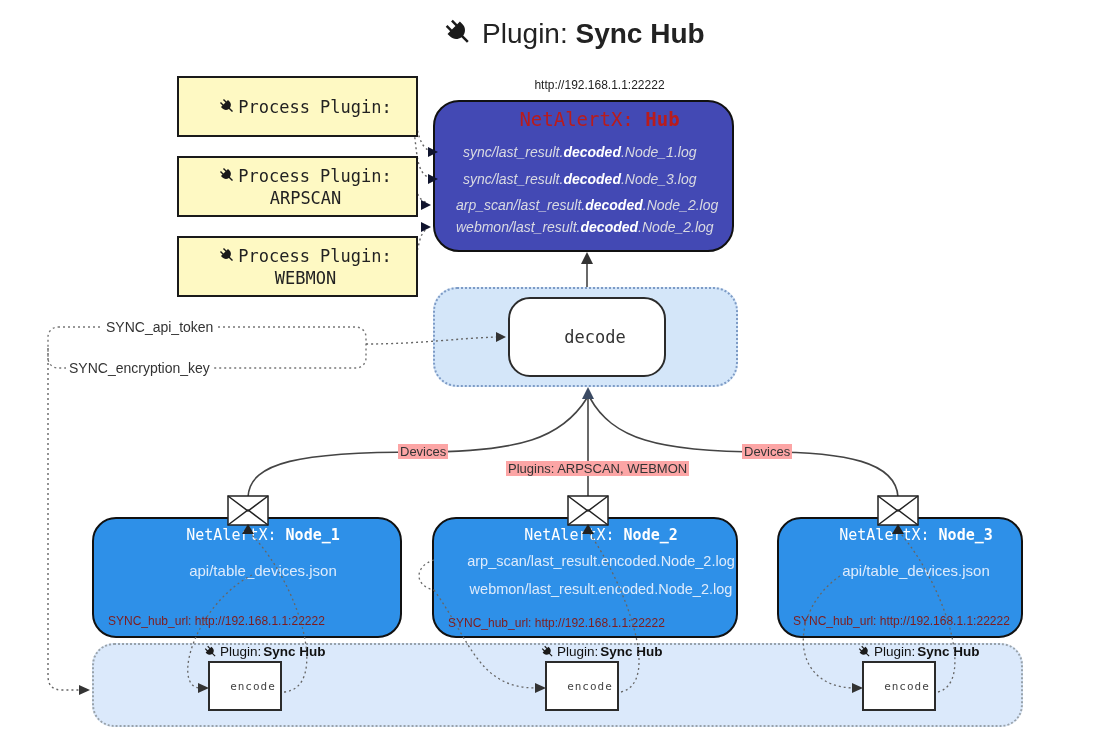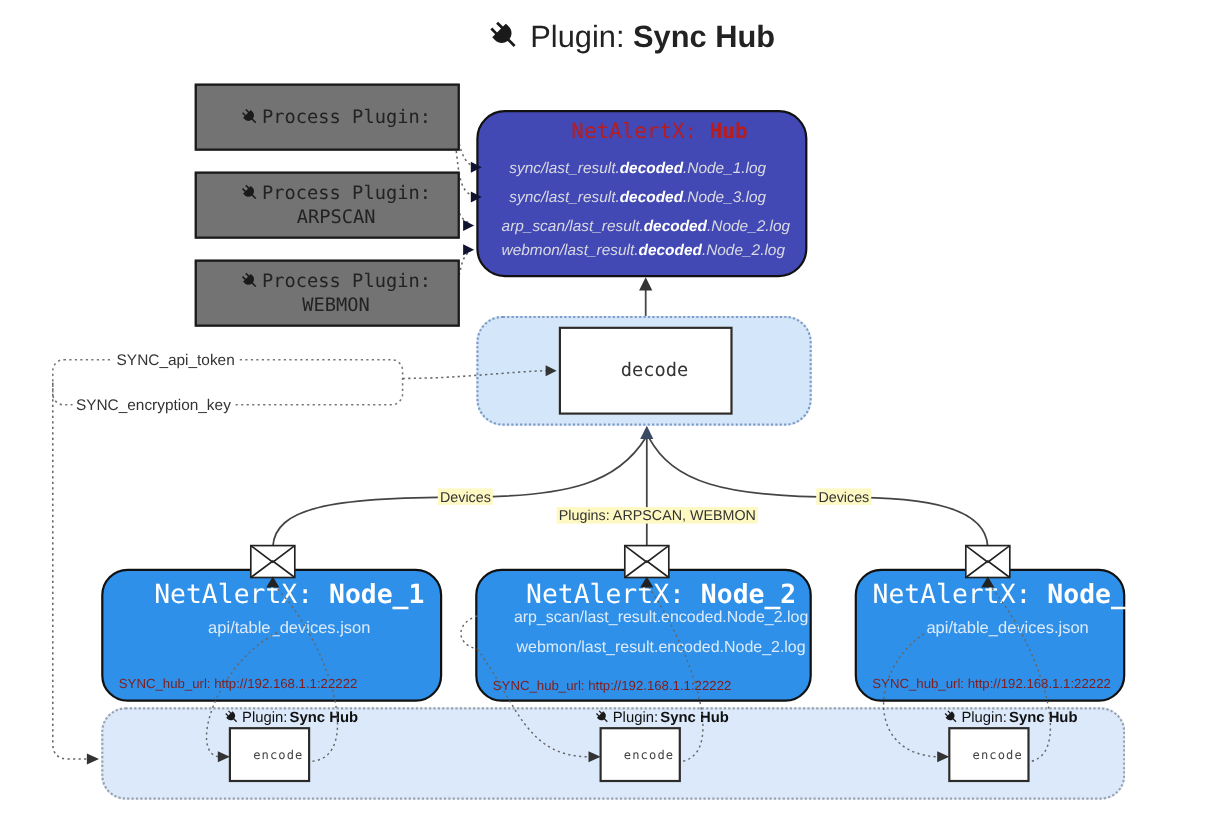--- a/index.html
+++ b/index.html
@@ -4,46 +4,46 @@
 <style>
   html,body{margin:0;padding:0;background:#fff;}
   #stage{position:relative;width:1117px;height:754px;background:#fff;overflow:hidden;
          font-family:"Liberation Sans",sans-serif;color:#222;}
   .abs{position:absolute;padding-left:16px;}
   svg.layer{position:absolute;left:0;top:0;pointer-events:none;}
   
   .title{width:1117px;top:18px;text-align:center;font-size:28px;color:#222;}
   .title b{font-weight:bold;}
   
-  .pbox{width:221px;height:57px;background:#737373;border:2px solid #1a1a1a;
+  .pbox{width:221px;height:57px;background:#fef9c3;border:2px solid #1a1a1a;
         font-family:"DejaVu Sans Mono",monospace;font-size:17px;text-align:center;
         display:flex;flex-direction:column;justify-content:center;gap:2px;}
   .pbox .l1{display:flex;align-items:center;justify-content:center;gap:2px;}
   
   .hub{left:433px;top:100px;width:301px;height:152px;border-radius:26px;
        background:#4349b4;border:2px solid #111;box-sizing:border-box;}
   .hub-title{width:301px;text-align:center;top:108px;left:433px;color:#b91c1c;
              font-family:"DejaVu Sans Mono",monospace;font-size:19px;}
   .hub-entry{left:447px;width:292px;height:24px;color:#d9dae2;font-size:14px;line-height:24px;white-space:nowrap;font-style:italic;}
   .hub-entry b{color:#fff;}
   .tri{position:absolute;left:-19px;top:7px;width:0;height:0;border-top:5px solid transparent;
        border-bottom:5px solid transparent;border-left:10px solid #10142e;}
   .hub-url{left:433px;top:78px;width:301px;text-align:center;font-size:12px;color:#222;}
   
   .panel{left:433px;top:287px;width:305px;height:100px;border-radius:24px;background:#d4e6f9;
          border:2px dotted #7d9bc6;box-sizing:border-box;}
   .iobox{background:#fff;border:2px solid #2b2b2b;box-sizing:border-box;display:flex;
          align-items:center;justify-content:center;font-family:"DejaVu Sans Mono",monospace;}
-  .decode{left:508px;top:297px;width:158px;height:80px;font-size:17px;color:#333;}
+  .decode{left:508px;top:297px;width:158px;height:80px;font-size:17px;color:#333;border-radius:22px;}
   
   .linelabel{background:#fff;padding:0 3px;font-size:14px;color:#333;white-space:nowrap;}
-  .small-label{background:#fef9c3;padding:0 2px;font-size:13px;color:#333;white-space:nowrap;}
+  .small-label{background:#fca5a5;padding:0 2px;font-size:13px;color:#333;white-space:nowrap;}
   
   .node{border-radius:24px;background:#2e90e8;border:2px solid #111;box-sizing:border-box;top:517px;height:121px;}
-  .node-title{color:#fff;font-family:"DejaVu Sans Mono",monospace;font-size:24px;text-align:center;top:526px;}
+  .node-title{color:#fff;font-family:"DejaVu Sans Mono",monospace;font-size:15px;text-align:center;top:526px;}
   .node-file{color:#ddebfc;font-size:15px;text-align:center;white-space:nowrap;}
   .node-url{color:#7f1d1d;font-size:12px;text-align:left;white-space:nowrap;}
   
   .strip{left:92px;top:643px;width:931px;height:84px;border-radius:22px;background:#dbe9fb;
          border:2px dotted #98a2ab;box-sizing:border-box;}
   .encode{top:661px;width:74px;height:50px;font-size:11px;letter-spacing:1px;color:#444;}
   .enc-label{top:644px;font-size:13.5px;color:#111;display:flex;align-items:center;gap:2px;white-space:nowrap;}
   .plug{width:17px;height:17px;}
   .plug-sm{width:14px;height:14px;}
   .plug-lg{width:30px;height:30px;}
@@ -105,20 +105,21 @@
   <div class="abs pbox" style="left:177px;top:236px">
     <div class="l1">
         <svg class="plug">
           <use href="#plug"></use>
         </svg>
       <span>Process Plugin:</span>
       </div>
     <div>WEBMON</div>
   </div>
 
+  <div class="abs hub-url">http://192.168.1.1:22222</div>
   <div class="abs hub"></div>
   <div class="abs hub-title">
     <span>NetAlertX: </span><b>Hub</b>
   </div>
   <div class="abs hub-entry" style="top:140px"><span class="tri"></span><span>sync/last_result.</span><b>decoded</b><span>.Node_1.log</span></div>
   <div class="abs hub-entry" style="top:167px"><span class="tri"></span><span>sync/last_result.</span><b>decoded</b><span>.Node_3.log</span></div>
   <div class="abs hub-entry" style="top:193px;left:440px"><span class="tri"></span><span>arp_scan/last_result.</span><b>decoded</b><span>.Node_2.log</span></div>
   <div class="abs hub-entry" style="top:215px;left:440px"><span class="tri"></span><span>webmon/last_result.</span><b>decoded</b><span>.Node_2.log</span></div>
 
   <div class="abs panel"></div>

